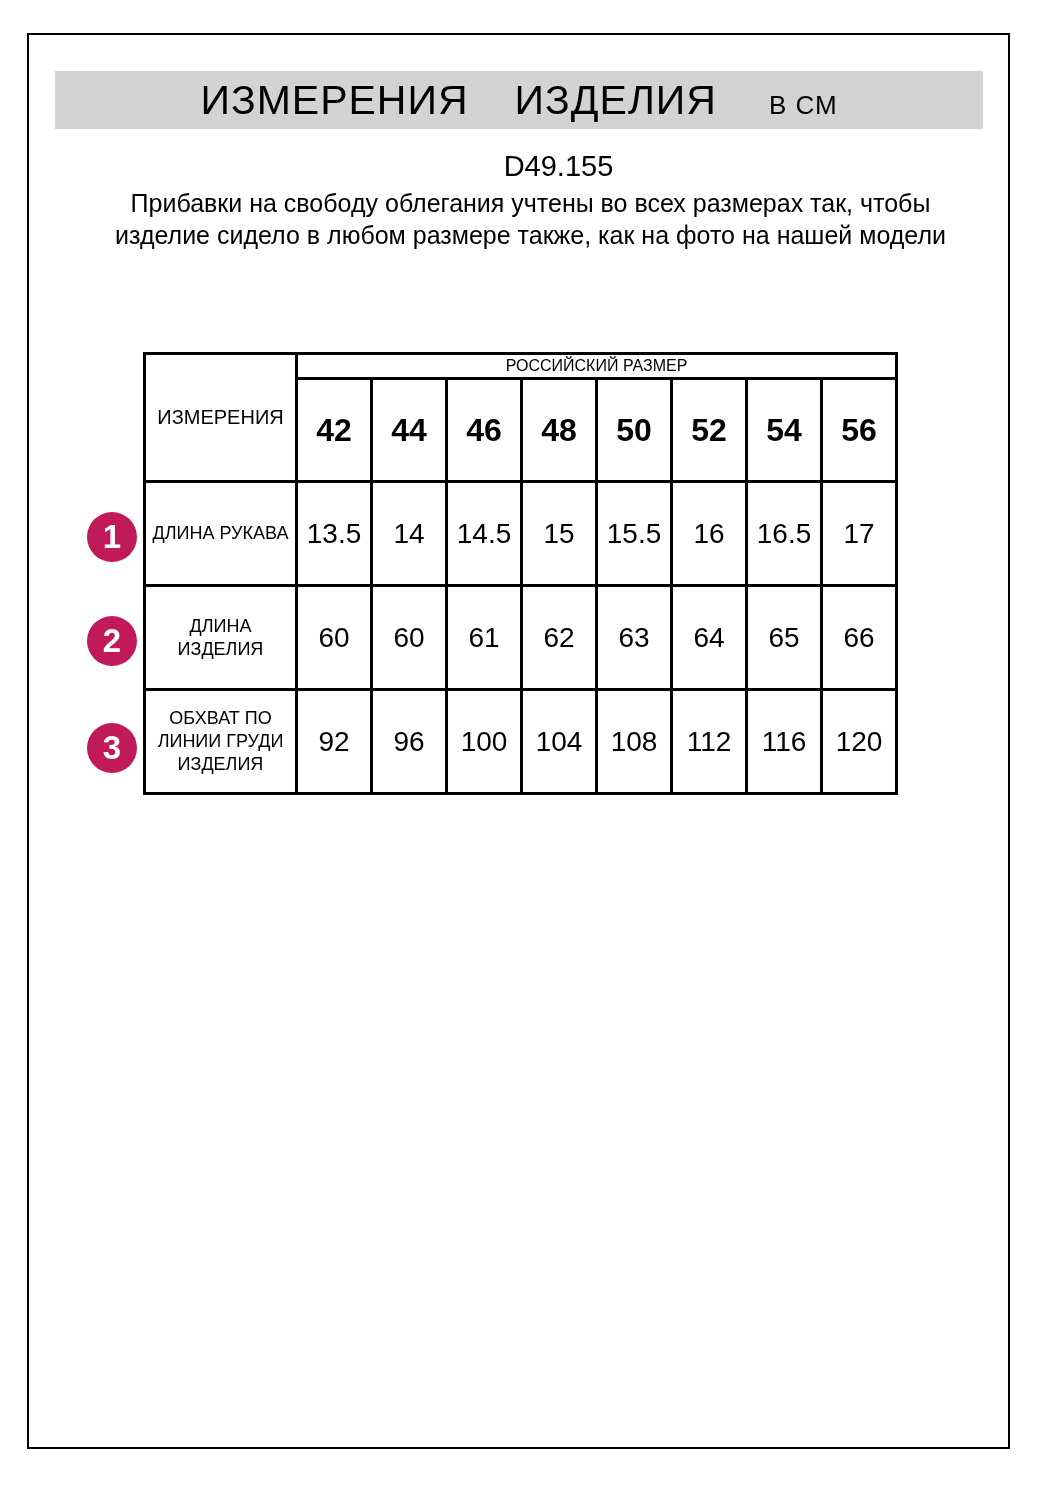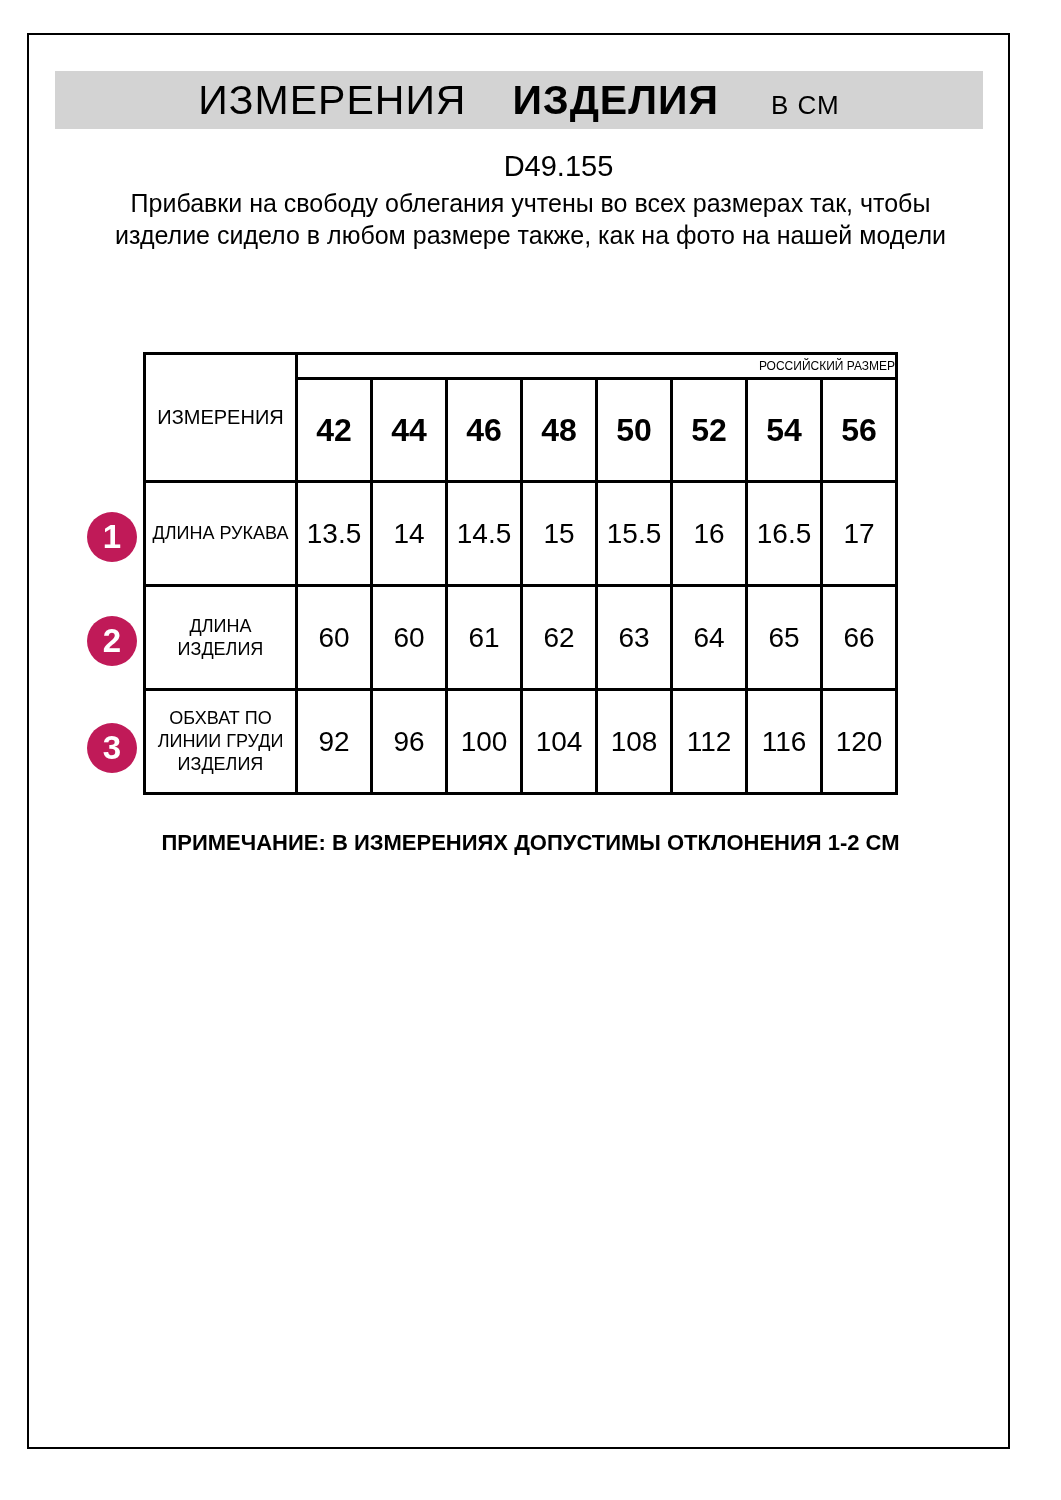--- a/index.html
+++ b/index.html
@@ -22,21 +22,21 @@
   .header-bar {
     position: absolute;
     left: 55px; top: 71px;
     width: 928px; height: 58px;
     background: #d3d3d3;
     text-align: center;
     line-height: 58px;
     white-space: nowrap;
   }
   .header-bar .t-measure { font-size: 41px; font-weight: 400; letter-spacing: 1px; }
-  .header-bar .t-product { font-size: 41px; font-weight: 700; margin-left: 46px; letter-spacing: 1px; }
+  .header-bar .t-product { font-size: 41px; font-weight: 400; margin-left: 46px; letter-spacing: 1px; }
   .header-bar .t-unit    { font-size: 26px; font-weight: 400; margin-left: 52px; letter-spacing: 1px; }
   .code {
     position: absolute;
     left: 0; top: 150px;
     width: 100%;
     text-align: center;
     font-size: 29px;
     margin-left: 28px;
   }
   .desc {
@@ -59,21 +59,21 @@
     border: 3px solid #000000;
     text-align: center;
     vertical-align: middle;
     padding: 0;
     background: #ffffff;
   }
   .r-group td  { height: 22px; }
   .r-sizes td  { height: 100px; }
   .r-data td   { height: 101px; }
   td.corner { font-size: 20px; }
-  td.group  { font-size: 12px; text-align: right; }
+  td.group  { font-size: 16px; }
   td.size   { font-size: 32px; font-weight: 700; }
   td.rlabel { font-size: 18px; line-height: 23px; padding: 0 4px; text-align: center; }
   td.val    { font-size: 28px; }
   .circle {
     position: absolute;
     left: 87px;
     width: 50px; height: 50px;
     border-radius: 50%;
     background: #c01a58;
     color: #ffffff;
@@ -169,14 +169,13 @@
       <td class="val">116</td>
       <td class="val">120</td>
     </tr>
   </tbody>
     </table>
 
   <div class="circle circle-1">1</div>
   <div class="circle circle-2">2</div>
   <div class="circle circle-3">3</div>
 
-  <div class="note">ПРИМЕЧАНИЕ: В ИЗМЕРЕНИЯХ ДОПУСТИМЫ ОТКЛОНЕНИЯ 1-2 СМ</div>
 </div>
 
 </body></html>

